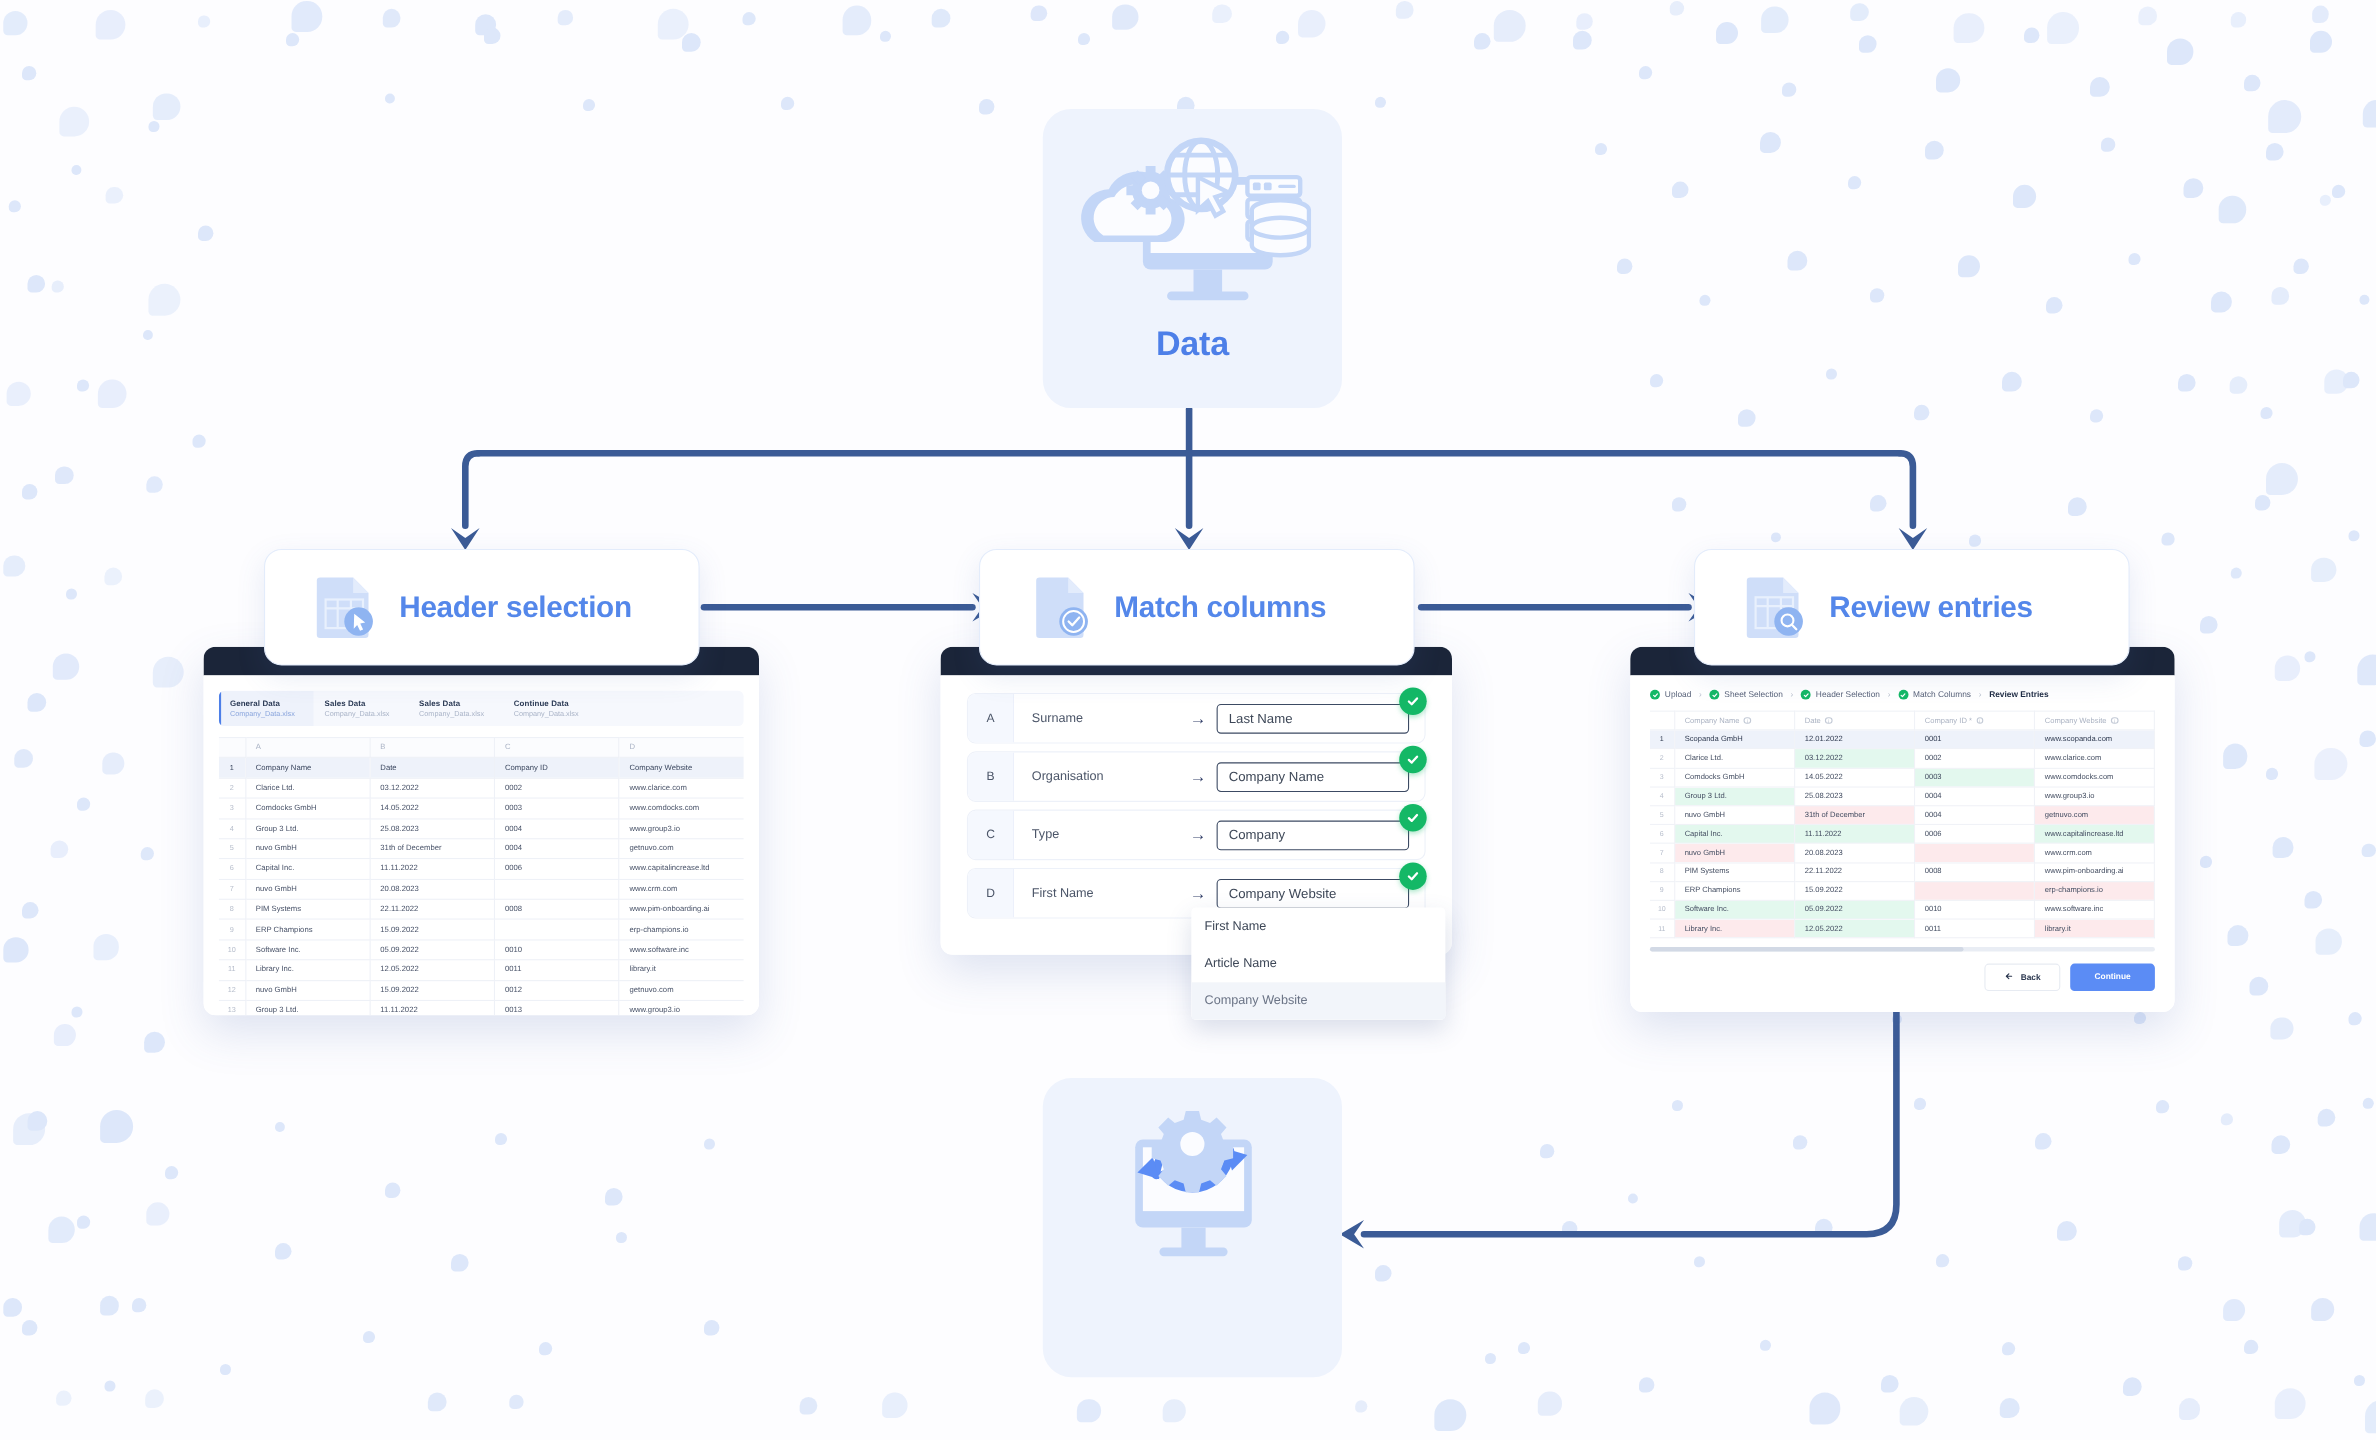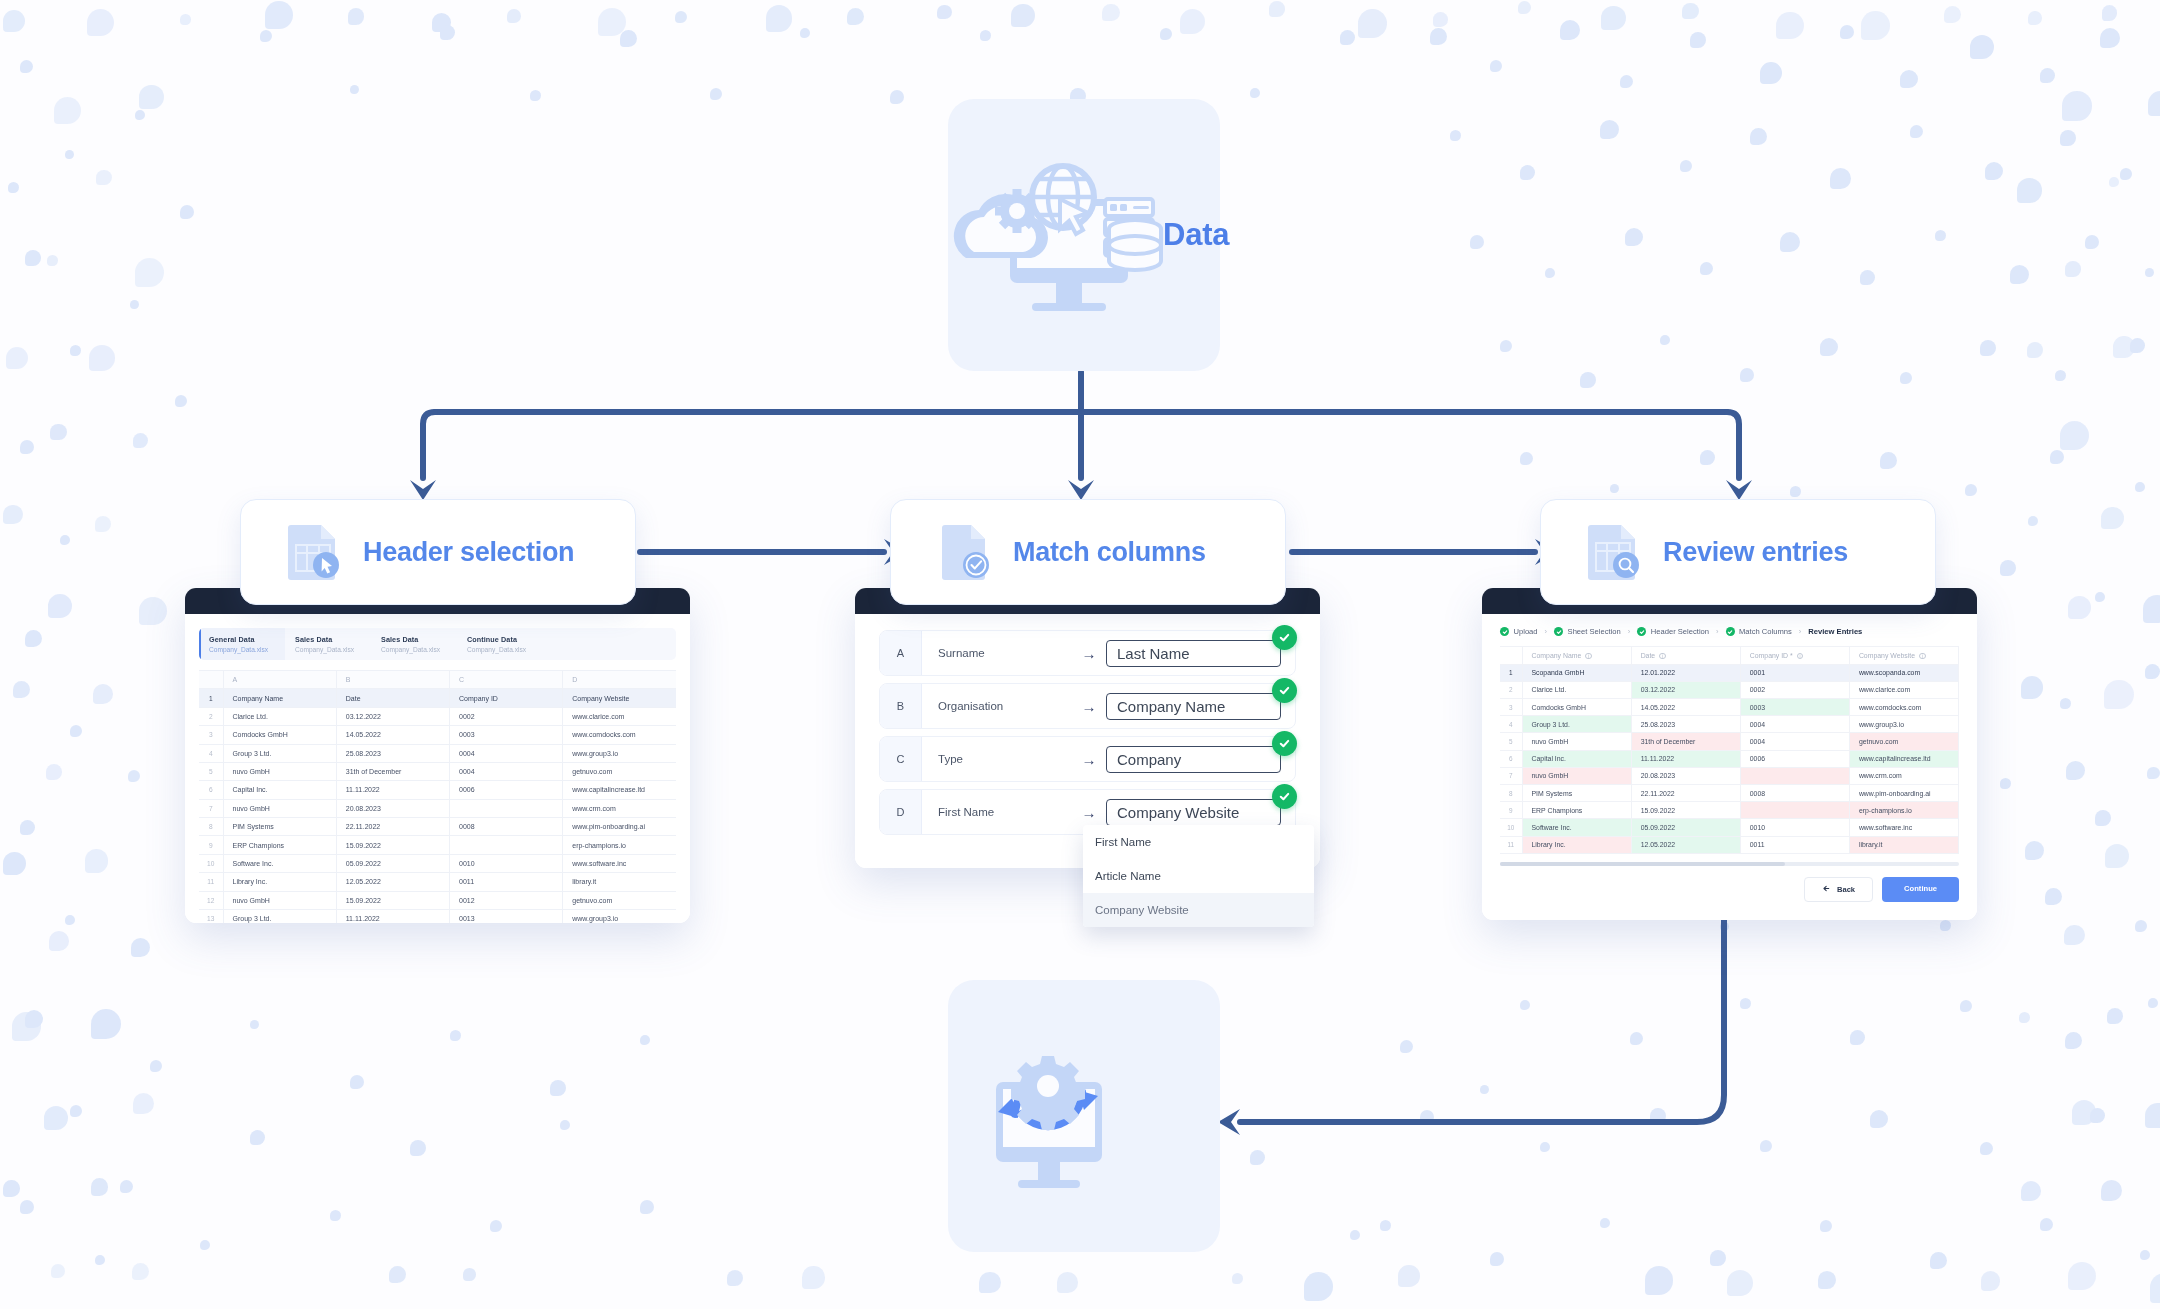--- a/index.html
+++ b/index.html
@@ -13,21 +13,21 @@
 
   
   .blob { position: absolute; background: #dde7fa; border-radius: 50% 50% 50% 4px; }
 
   
   #wires { position: absolute; inset: 0; width: 2160px; height: 1309px; }
 
   
   .bignode {
     position: absolute; background: #eef3fd; border-radius: 26px;
-    display: flex; align-items: center; justify-content: flex-start;
+    display: flex; flex-direction: column; align-items: center; justify-content: flex-start;
   }
   .bignode .art { margin-top: 22px; }
   .bignode .cap {
     color: #4d7fe8; font-size: 31px; font-weight: bold; text-align: center;
     line-height: 1.08; letter-spacing: -0.2px;
   }
 
   
   .stepcard {
     position: absolute; background: #ffffff; border: 1.5px solid #e3ecfb;
@@ -79,21 +79,21 @@
   .mcrow .letter {
     width: 42px; text-align: center; font-size: 11px; color: #4b5568;
     align-self: stretch; display: flex; align-items: center; justify-content: center;
     background: #f5f8fe; border-right: 1px solid #e9eefa; border-radius: 7px 0 0 7px;
   }
   .mcrow .src { flex: 0 0 150px; padding-left: 16px; font-size: 11.5px; color: #4b5568; }
   .mcrow .arrow { width: 34px; text-align: center; color: #34406a; font-size: 15px; }
   .mcrow .field {
     flex: 1; height: 27px; border: 1.2px solid #3c4a63; border-radius: 4px;
     background: #fff; display: flex; align-items: center; padding: 0 10px;
-    font-size: 15px; color: #3d4757; margin-right: 14px;
+    font-size: 12px; color: #3d4757; margin-right: 14px;
   }
   .mcrow .tick {
     position: absolute; right: -2px; top: -6px; width: 25px; height: 25px; border-radius: 50%;
     background: #14b866; display: flex; align-items: center; justify-content: center;
     box-shadow: 0 2px 5px rgba(20,184,102,.35);
   }
   .dropdown {
     position: absolute; background: #fff; border-radius: 4px;
     box-shadow: 0 9px 22px rgba(60,85,140,.18); z-index: 9; overflow: hidden;
   }

